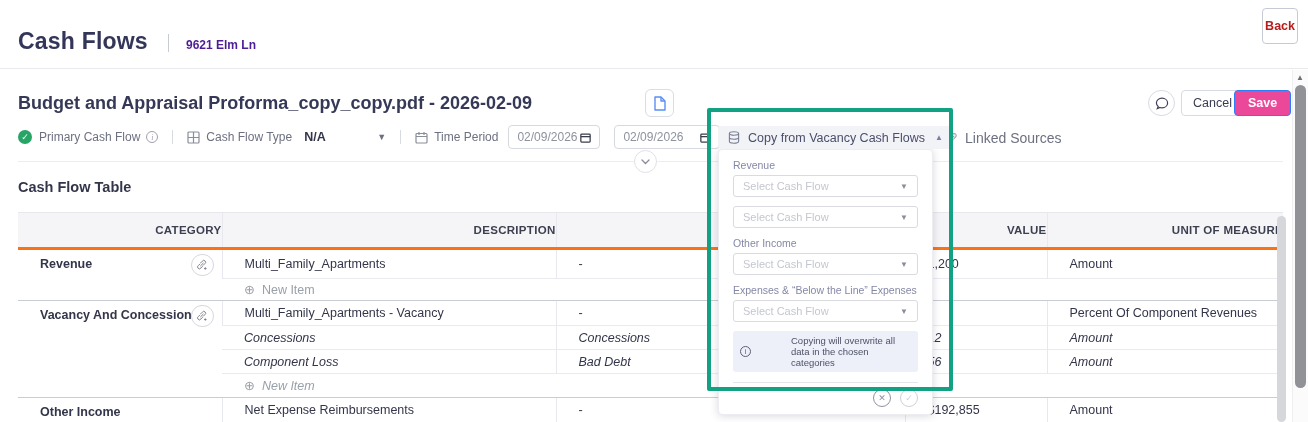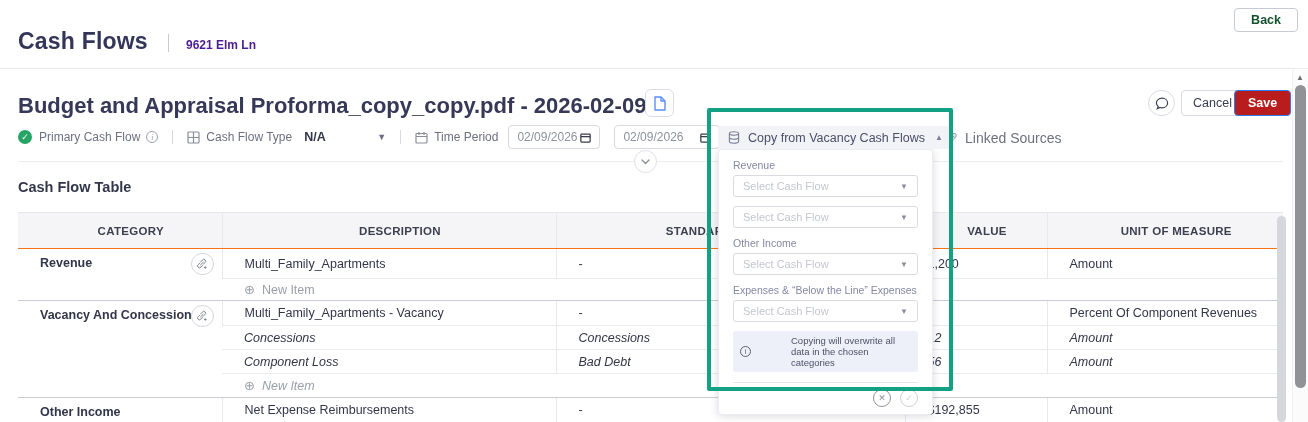--- a/index.html
+++ b/index.html
@@ -4,34 +4,34 @@
 <style>
   * { margin:0; padding:0; box-sizing:border-box; }
   html,body { width:1308px; height:422px; overflow:hidden; background:#fff;
               font-family:"Liberation Sans","DejaVu Sans",sans-serif; color:#33364a; }
 
   
   #top-header { position:absolute; left:0; top:0; width:1308px; height:69px; background:#fff; border-bottom:1px solid #e9eaee; }
   #page-title { position:absolute; left:18px; top:28px; font-size:23px; font-weight:700; color:#333659; letter-spacing:.2px; }
   #title-sep { position:absolute; left:168px; top:34px; width:1px; height:18px; background:#c9cbd4; }
   #property-name { position:absolute; left:186px; top:38px; font-size:12px; font-weight:700; color:#4c1d95; }
-  #back-btn { position:absolute; right:10px; top:8px; height:24px; padding:0 16px; background:#fff;
-              border:1px solid #c6c9d6; border-radius:4px; font-size:12.5px; font-weight:600; color:#14532d;
+  #back-btn { position:absolute; right:10px; top:8px; height:36px; padding:0 2px; background:#fff;
+              border:1px solid #c6c9d6; border-radius:4px; font-size:12.5px; font-weight:600; color:#b91c1c;
               display:flex; align-items:center; }
 
   
-  #doc-title { position:absolute; left:18px; top:93px; font-size:22px; font-weight:700; color:#353856; }
+  #doc-title { position:absolute; left:18px; top:93px; font-size:18px; font-weight:700; color:#353856; }
   #doc-icon-btn { position:absolute; left:645px; top:89px; width:29px; height:28px; border:1px solid #dadce6;
                   border-radius:6px; background:#fff; display:flex; align-items:center; justify-content:center; }
   #comment-btn { position:absolute; left:1148px; top:90px; width:27px; height:26px; border:1px solid #d9dbe3;
                  border-radius:13px; background:#fff; display:flex; align-items:center; justify-content:center; }
   #cancel-btn { position:absolute; left:1181px; top:90px; height:26px; padding:0 11px; background:#fff;
                 border:1px solid #d9dbe3; border-radius:4px; font-size:12.5px; color:#3a3d52;
                 display:flex; align-items:center; }
-  #save-btn { position:absolute; left:1234px; top:90px; height:26px; padding:0 13px; background:#b91c1c;
+  #save-btn { position:absolute; left:1234px; top:90px; height:26px; padding:0 13px; background:#ec4899;
               border:1px solid #2c7ef8; border-radius:4px; font-size:12.5px; font-weight:600; color:#fff;
               display:flex; align-items:center; }
 
   
   #meta-row { position:absolute; left:18px; top:124px; height:26px; display:flex; align-items:center; font-size:12px; color:#6d7080; }
   .meta-sep { width:1px; height:14px; background:#d9dbe2; margin:0 14px; }
   .check-circle { width:14px; height:14px; border-radius:50%; background:#27a567; color:#fff; font-size:9px;
                   display:inline-flex; align-items:center; justify-content:center; margin-right:7px; }
   .info-circ { display:inline-flex; width:12px; height:12px; border:1px solid #9ea2ad; border-radius:50%;
                color:#9ea2ad; font-size:8px; align-items:center; justify-content:center; margin-left:6px; font-style:italic; font-family:"Liberation Serif",serif; }
@@ -55,21 +55,21 @@
   
   #section-divider { position:absolute; left:18px; top:161px; width:1265px; height:1px; background:#ececf1; }
   #collapse-btn { position:absolute; left:634px; top:150px; width:23px; height:23px; background:#fff;
                   border:1px solid #e0e1e8; border-radius:50%; display:flex; align-items:center; justify-content:center; z-index:2; }
 
   
   #table-title { position:absolute; left:18px; top:179px; font-size:14.5px; font-weight:700; color:#33364a; }
   #cash-table { position:absolute; left:18px; top:212px; width:1265px; border-collapse:collapse; table-layout:fixed;
                 font-size:12.5px; color:#33364a; }
   #cash-table th { background:#f5f5f8; height:36px; font-size:11.5px; font-weight:700; color:#3c3f4e;
-                   text-align:center; padding-left:22px; letter-spacing:.3px; border-top:1px solid #e7e8ec; border-bottom:1px solid #f97316; }
+                   text-align:right; padding-left:22px; letter-spacing:.3px; border-top:1px solid #e7e8ec; border-bottom:3px solid #f97316; }
   #cash-table th + th, #cash-table td + td { border-left:1px solid #e8e9ee; }
   #cash-table td { border-top:1px solid #eaebef; padding-left:22px; background:#fff; }
   #cash-table tr.group-start td { border-top:1px solid #caccd3; }
   td.cat-cell { vertical-align:top; position:relative; padding-top:7px; font-weight:600; }
   .link-btn { position:absolute; right:8px; top:4px; width:23px; height:22px; border:1px solid #d6d8de;
               border-radius:12px; background:#fff; display:flex; align-items:center; justify-content:center; }
   td.val-cell { padding-left:16px; }
   td.val-partial { padding-left:30px; }
   th.val-head { padding-left:2px; }
   td.unit-cell, th.unit-head { padding-left:36px; }

